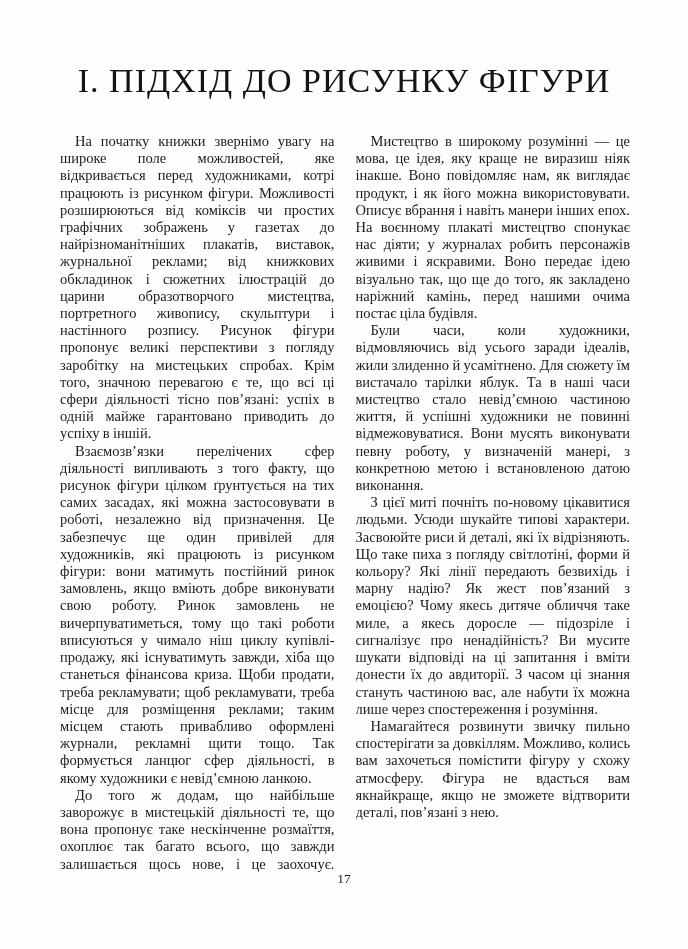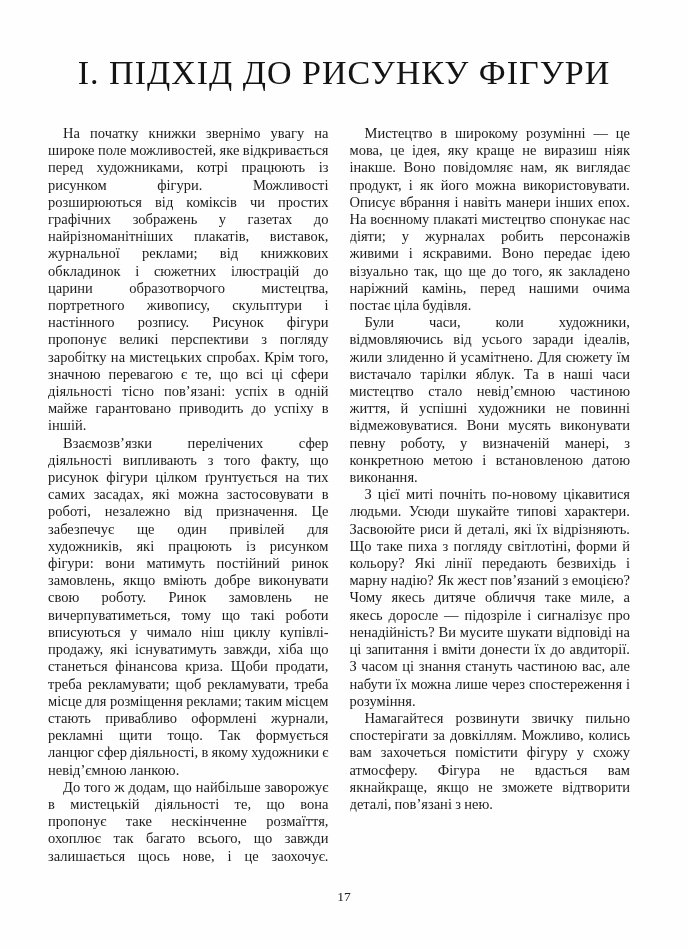--- a/index.html
+++ b/index.html
@@ -10,33 +10,33 @@
   .page {
     position: relative;
     width: 688px;
     height: 949px;
     background: #fefefe;
     color: #1b1b1b;
     font-family: "Liberation Serif", "DejaVu Serif", serif;
     overflow: hidden;
   }
   .chapter-title {
-    margin: 4px;
+    margin: 12px;
     padding-top: 50px;
     text-align: center;
     font-size: 34px;
     font-weight: 400;
     letter-spacing: 1px;
     color: #141414;
     white-space: nowrap;
   }
   .columns {
     display: flex;
     gap: 21px;
-    margin: 33px 58px 0 48px;
+    margin: 33px 58px 0 60px;
     height: 740px;
     overflow: hidden;
   }
   .column {
     flex: 1 1 0;
     min-width: 0;
     overflow: hidden;
     text-align: justify;
     font-size: 14.5px;
     line-height: 17.2px;
@@ -45,21 +45,21 @@
     word-spacing: -0.3px;
   }
   .para {
     margin: 0;
   }
   .para.indent {
     text-indent: 15px;
   }
   .page-number {
     position: absolute;
-    bottom: 44px;
+    bottom: 62px;
     left: 0;
     right: 0;
     text-align: center;
     font-size: 13.5px;
     color: #202020;
   }
 </style>
 </head>
 <body>
 

